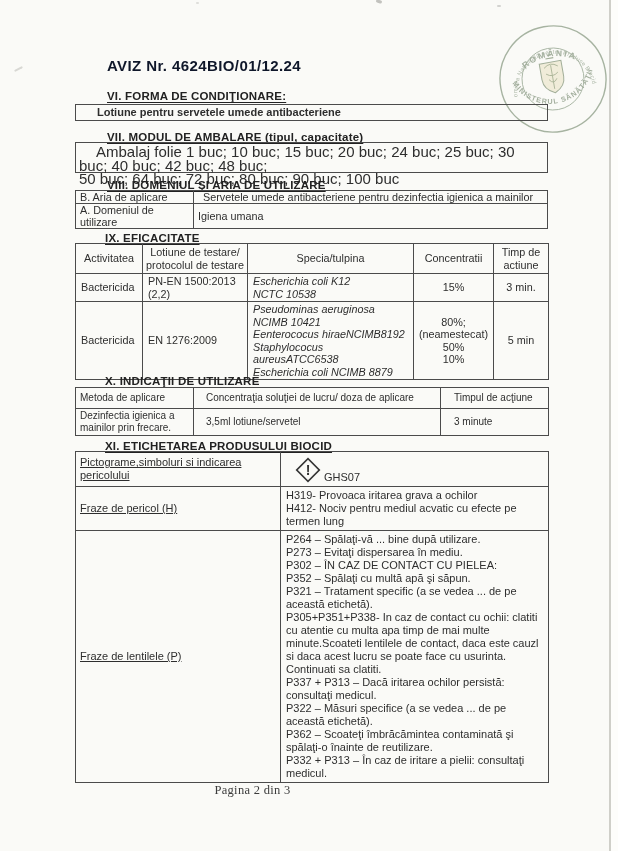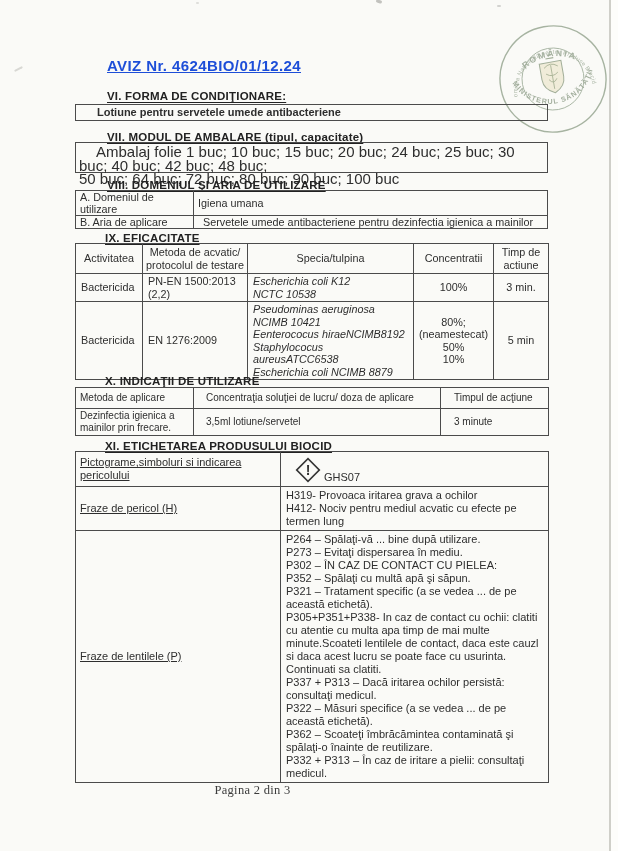--- a/index.html
+++ b/index.html
@@ -11,21 +11,21 @@
     font-family:"Liberation Sans","DejaVu Sans",sans-serif;
     color:#2e2e2e;
   }
   
   .edge-line{position:absolute;left:609px;top:0;width:2px;height:851px;background:#c7c7c1;opacity:.85;}
   .edge-margin{position:absolute;left:611px;top:0;width:7px;height:851px;background:#fdfdfb;}
   .speck{position:absolute;background:#8a8a86;border-radius:2px;}
 
   .title{
     position:absolute;left:107px;top:57px;
-    font-size:15px;font-weight:bold;color:#1d4ed8;letter-spacing:.4px;text-decoration:underline;
+    font-size:15px;font-weight:bold;color:#0f172a;letter-spacing:.4px;
   }
   .sec-head{
     position:absolute;
     font-size:11.5px;font-weight:bold;color:#222;
     text-decoration:underline;text-underline-offset:2px;
     letter-spacing:.2px;
   }
   .h-vi{left:107px;top:90px;}
   .h-vii{left:107px;top:131px;}
   .h-viii{left:107px;top:179px;}
@@ -122,56 +122,56 @@
   </div>
 
   <div class="sec-head h-vii">VII. MODUL DE AMBALARE (tipul, capacitate)</div>
   <div class="box box-vii">Ambalaj folie 1 buc; 10 buc; 15 buc; 20 buc; 24 buc; 25 buc; 30 buc; 40 buc; 42 buc; 48 buc;
 50 buc; 64 buc; 72 buc; 80 buc; 90 buc; 100 buc</div>
 
   <div class="sec-head h-viii">VIII. DOMENIUL ŞI ARIA DE UTILIZARE</div>
   <table class="t-viii">
     <tbody>
         <tr>
+      <td class="c1">B. Aria de aplicare</td>
+      <td class="nowrap">Servetele umede antibacteriene pentru dezinfectia igienica a mainilor</td>
+    </tr>
+    <tr>
       <td class="c1">A. Domeniul de utilizare</td>
       <td>Igiena umana</td>
-    </tr>
-    <tr>
-      <td class="c1">B. Aria de aplicare</td>
-      <td class="nowrap">Servetele umede antibacteriene pentru dezinfectia igienica a mainilor</td>
     </tr>
   </tbody>
     </table>
 
   <div class="sec-head h-ix">IX. EFICACITATE</div>
   <table class="t-ix">
     <colgroup>
         <col style="width:67px">
         <col style="width:105px">
         <col style="width:166px">
         <col style="width:80px">
         <col style="width:55px">
       </colgroup>
     <tbody>
         <tr>
       <th class="pre">Activitatea</th>
-      <th class="pre">Metoda de acvatic/
+      <th class="pre">Lotiune de testare/
 protocolul de testare</th>
       <th class="pre">Specia/tulpina</th>
       <th class="pre">Concentratii</th>
       <th class="pre">Timp de
 actiune</th>
     </tr>
     <tr class="r1">
       <td class="left">Bactericida</td>
       <td class="left pre">PN-EN 1500:2013
 (2,2)</td>
       <td class="species pre">Escherichia  coli K12
 NCTC 10538</td>
-      <td>100%</td>
+      <td>15%</td>
       <td>3 min.</td>
     </tr>
     <tr class="r2">
       <td class="left">Bactericida</td>
       <td class="left">EN 1276:2009</td>
       <td class="species pre">Pseudominas  aeruginosa
 NCIMB 10421
 Eenterococus  hiraeNCIMB8192
 Staphylococus
 aureusATCC6538

